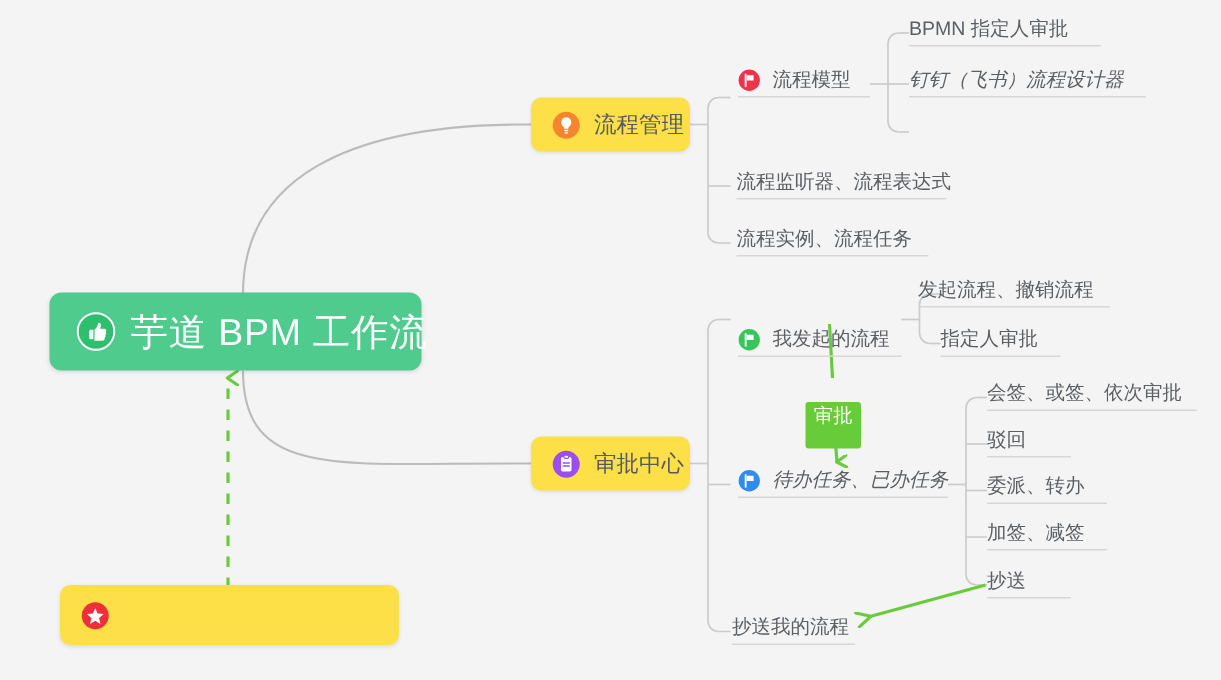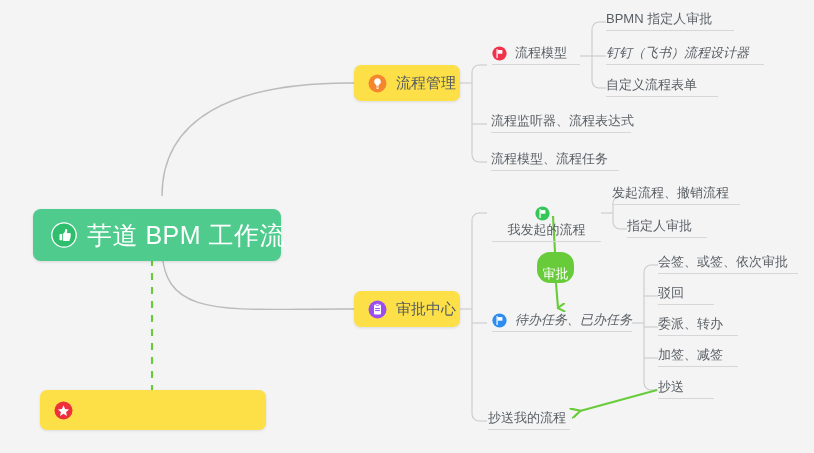--- a/index.html
+++ b/index.html
@@ -88,25 +88,26 @@
   }
   .icon-thumb { width: 26px; height: 26px; margin-right: 10px; }
   .icon-round { width: 19px; height: 19px; margin-right: 9px; }
   .icon-flag  { width: 15px; height: 15px; margin-right: 8px; }
   .icon-star  { width: 19px; height: 19px; margin-right: 9px; }
 
   
   .badge {
     position: absolute;
     display: flex;
-    align-items: flex-end;
+    align-items: flex-start;
     justify-content: center;
     background: #68cc3a;
-    border-radius: 13px;
+    border-radius: 2px;
     box-sizing: border-box;
+    margin-top: 16px;
   }
   .badge-label {
     color: #ffffff;
     font-size: 13px;
     white-space: nowrap;
   }
 </style>
 </head>
 <body>
 
@@ -161,21 +162,21 @@
     <path d="M 651,390 L 658,390" fill="none" stroke="#c9cbcd" stroke-width="1.1"></path>
 
     <path d="M 152,392 L 152,252" fill="none" stroke="#68cc3a" stroke-width="2.1" stroke-dasharray="7 7" marker-end="url(#arrow-green-up)"></path>
 
     <path d="M 553,216 L 555,252" fill="none" stroke="#68cc3a" stroke-width="2.1"></path>
     <path d="M 556,283 L 558,308" fill="none" stroke="#68cc3a" stroke-width="2.1" marker-end="url(#arrow-green-down)"></path>
 
     <path d="M 657,390 L 580,411" fill="none" stroke="#68cc3a" stroke-width="2.1" marker-end="url(#arrow-green-left)"></path>
   </svg>
 
-  <div class="root-node" style="left:33px; top:209px; width:248px; height:52px;">
+  <div class="root-node" style="left:33px; top:195px; width:248px; height:52px;">
     <span class="icon icon-thumb">
       <svg viewBox="0 0 26 26" width="26" height="26">
         <circle cx="13" cy="13" r="12.2" fill="#2fbd6e"></circle>
         <circle cx="13" cy="13" r="12.2" fill="none" stroke="#ffffff" stroke-width="1.3"></circle>
         <path d="M9.2 11.9 h2.0 v6.3 h-2.0 a0.7 0.7 0 0 1 -0.7 -0.7 v-4.9 a0.7 0.7 0 0 1 0.7 -0.7 z" fill="#ffffff"></path>
         <path d="M12.0 11.7 c1.0 -0.6 1.9 -1.8 2.1 -3.0 c0.1 -0.8 0.2 -1.6 0.9 -1.6
                  c0.8 0 1.3 0.7 1.3 1.7 c0 0.8 -0.3 1.6 -0.6 2.3 h2.8
                  c0.8 0 1.4 0.6 1.4 1.3 c0 0.4 -0.2 0.8 -0.5 1.0
                  c0.3 0.2 0.4 0.6 0.4 0.9 c0 0.5 -0.3 0.9 -0.7 1.1
                  c0.2 0.2 0.3 0.5 0.3 0.8 c0 0.5 -0.3 0.9 -0.8 1.1
@@ -218,45 +219,42 @@
     </span>
     <span class="topic-label">流程模型</span>
   </div>
 
   <div class="topic level3" style="left:606px; top:10px; width:128px;">
     <span class="topic-label">BPMN 指定人审批</span>
   </div>
   <div class="topic level3" style="left:606px; top:44px; width:158px;font-style:italic;">
     <span class="topic-label">钉钉（飞书）流程设计器</span>
   </div>
-  <div class="topic level3" style="left:606px; top:76px; width:112px;">
-    <span class="topic-label">自定义流程表单</span>
-  </div>
 
   <div class="topic level2" style="left:491px; top:112px; width:140px;">
     <span class="topic-label">流程监听器、流程表达式</span>
   </div>
 
   <div class="topic level2" style="left:491px; top:150px; width:128px;">
-    <span class="topic-label">流程模型、流程任务</span>
+    <span class="topic-label">流程实例、流程任务</span>
   </div>
 
   <div class="branch-node" style="left:354px; top:291px; width:106px; height:36px;">
     <span class="icon icon-round">
       <svg viewBox="0 0 19 19" width="19" height="19">
         <circle cx="9.5" cy="9.5" r="9.0" fill="#9b4df0"></circle>
         <rect x="6.0" y="4.6" width="7.0" height="9.8" rx="1.2" fill="#ffffff"></rect>
         <rect x="7.9" y="3.5" width="3.2" height="2.1" rx="0.9" fill="#ffffff" stroke="#9b4df0" stroke-width="0.8"></rect>
         <path d="M7.5 8.6 h4.0 M7.5 10.6 h4.0" stroke="#9b4df0" stroke-width="1.0" stroke-linecap="round"></path>
       </svg>
     </span>
     <span class="branch-label">审批中心</span>
   </div>
 
-  <div class="topic level2" style="left:492px; top:206px; width:109px;flex-direction:column;">
+  <div class="topic level2" style="left:492px; top:217px; width:109px;">
     <span class="icon icon-flag">
       <svg viewBox="0 0 15 15" width="15" height="15">
         <circle cx="7.5" cy="7.5" r="7.1" fill="#35c759"></circle>
         <path d="M5.1 3.6 v7.9" stroke="#ffffff" stroke-width="1.25" stroke-linecap="round"></path>
         <path d="M5.8 4.1 h4.6 v3.6 h-4.6 z" fill="#ffffff"></path>
       </svg>
     </span>
     <span class="topic-label">我发起的流程</span>
   </div>
 

